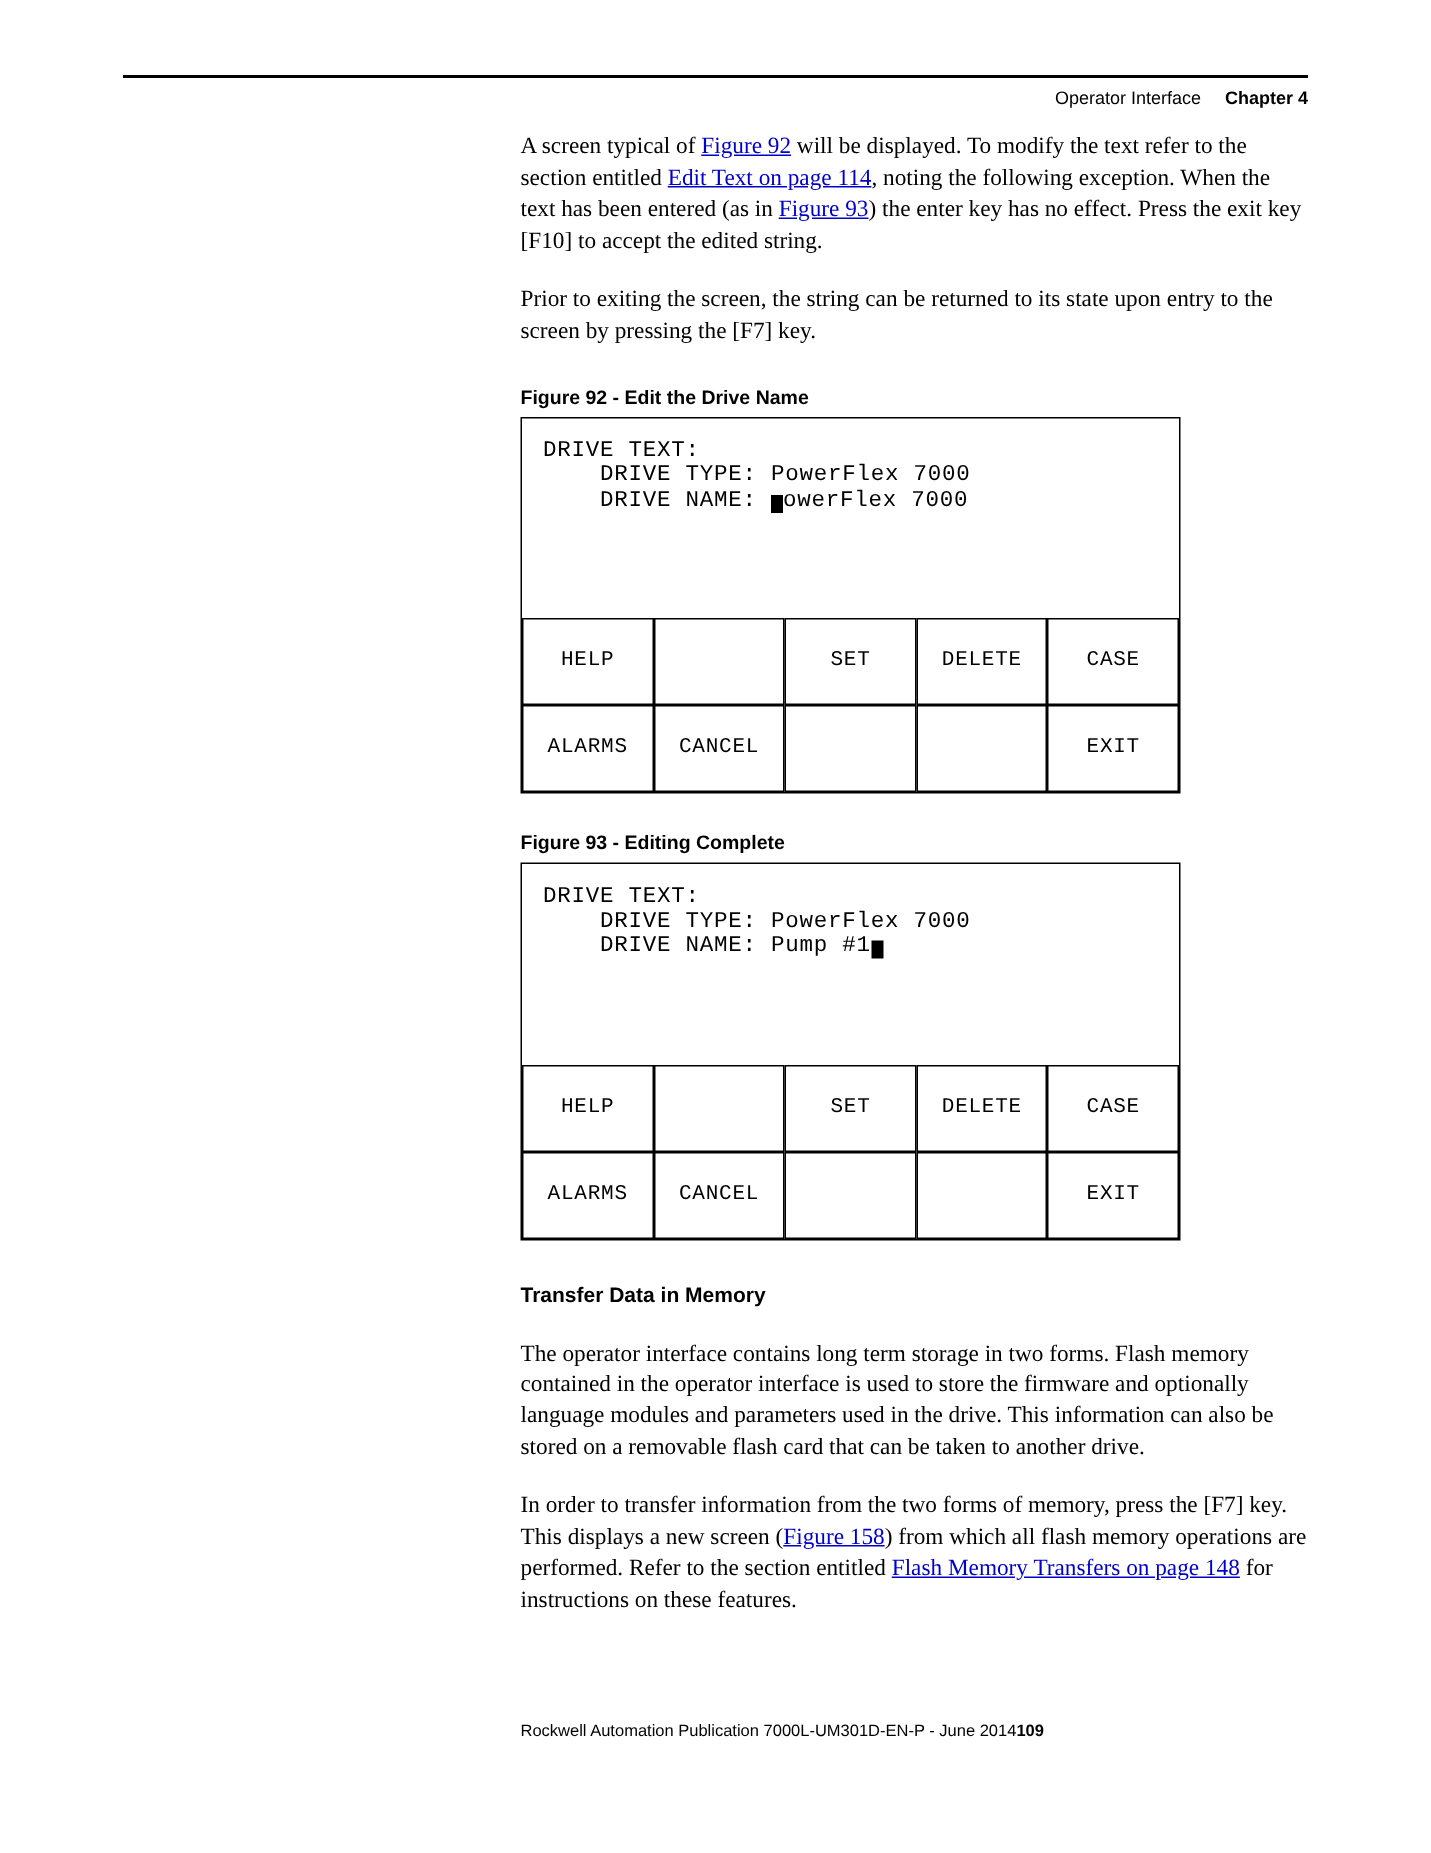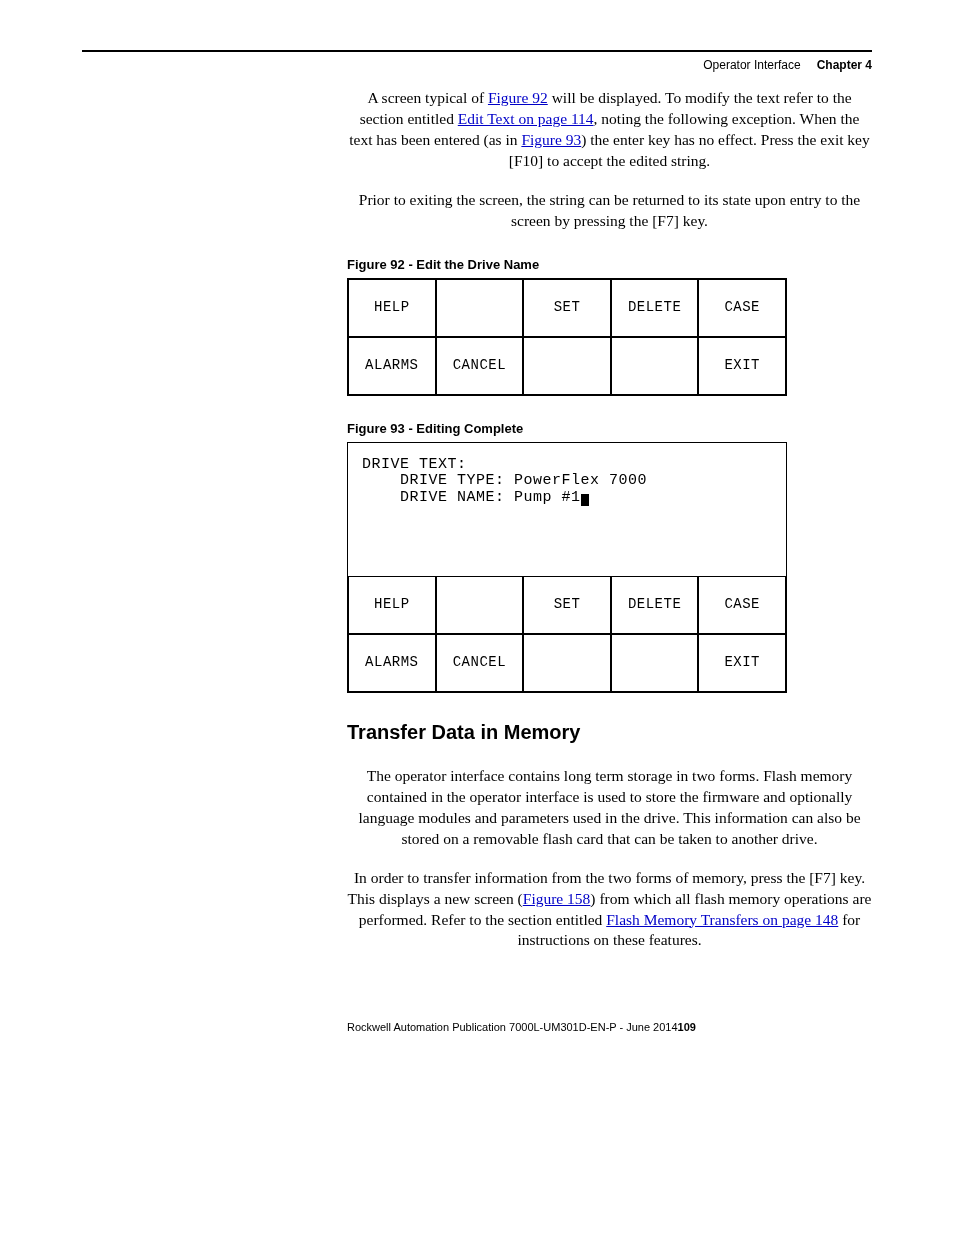--- a/index.html
+++ b/index.html
@@ -27,21 +27,20 @@
     margin-bottom: 16px;
   }
   .header-row .chapter { font-weight: 700; }
   .content {
     margin-left: 265px;
   }
   .para {
     font-size: 15.5px;
     line-height: 1.35;
     margin: 0 0 18px 0;
-    text-align: center;
   }
   .link {
     color: #0000c8;
     text-decoration: underline;
   }
   .fig-caption {
     font-family: Arial, Helvetica, sans-serif;
     font-weight: 700;
     font-size: 13px;
     margin: 25px 0 6px 0;
@@ -77,21 +76,21 @@
   }
   .fn-keys > div {
     border: 1px solid #000;
     text-align: center;
     padding: 19px 0;
     min-height: 18px;
   }
   .h2 {
     font-family: Arial, Helvetica, sans-serif;
     font-weight: 700;
-    font-size: 20px;
+    font-size: 14px;
     margin: 28px 0 22px 0;
   }
   .footer {
     display: flex;
     font-family: Arial, Helvetica, sans-serif;
     font-size: 11px;
     margin-top: 70px;
     padding: 0 0 0 265px;
   }
   .footer .pagenum { font-weight: 700; }
@@ -110,20 +109,23 @@
 
     <p class="para">
       <span>A screen typical of </span><a class="link">Figure 92</a><span> will be displayed. To modify the text refer to the section entitled </span><a class="link">Edit Text on page 114</a><span>, noting the following exception. When the text has been entered (as in </span><a class="link">Figure 93</a><span>) the enter key has no effect. Press the exit key [F10] to accept the edited string.</span>
     </p>
 
     <p class="para">Prior to exiting the screen, the string can be returned to its state upon entry to the screen by pressing the [F7] key.</p>
 
     <div class="fig-caption">Figure 92 - Edit the Drive Name</div>
 
     <div class="screen-box">
+      <div class="screen-content"><span>DRIVE TEXT:</span>
+    <span>DRIVE TYPE:</span> <span>PowerFlex 7000</span>
+    <span>DRIVE NAME:</span> <span class="cursor-block"></span><span>owerFlex 7000</span></div>
       <div class="fn-keys">
         <div>HELP</div>
         <div></div>
         <div>SET</div>
         <div>DELETE</div>
         <div>CASE</div>
         <div>ALARMS</div>
         <div>CANCEL</div>
         <div></div>
         <div></div>

